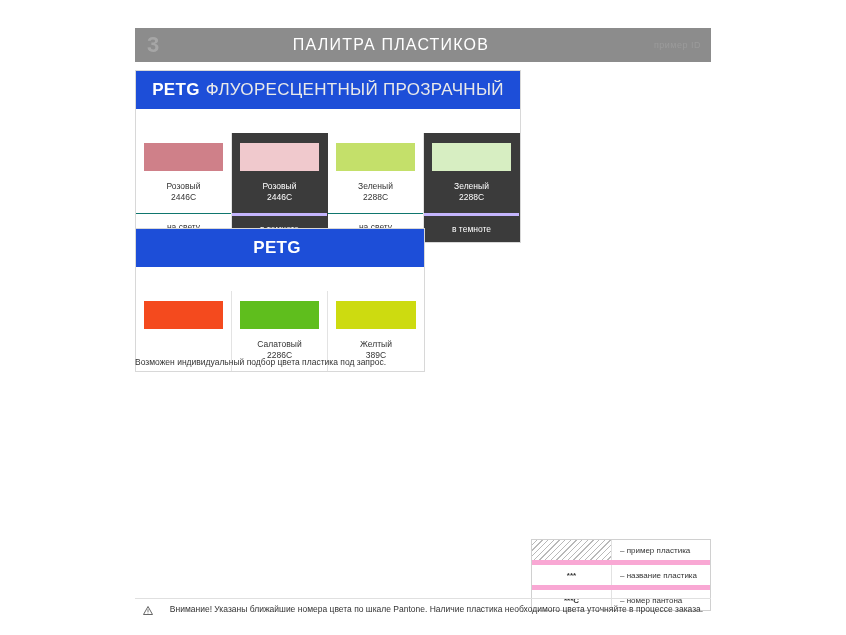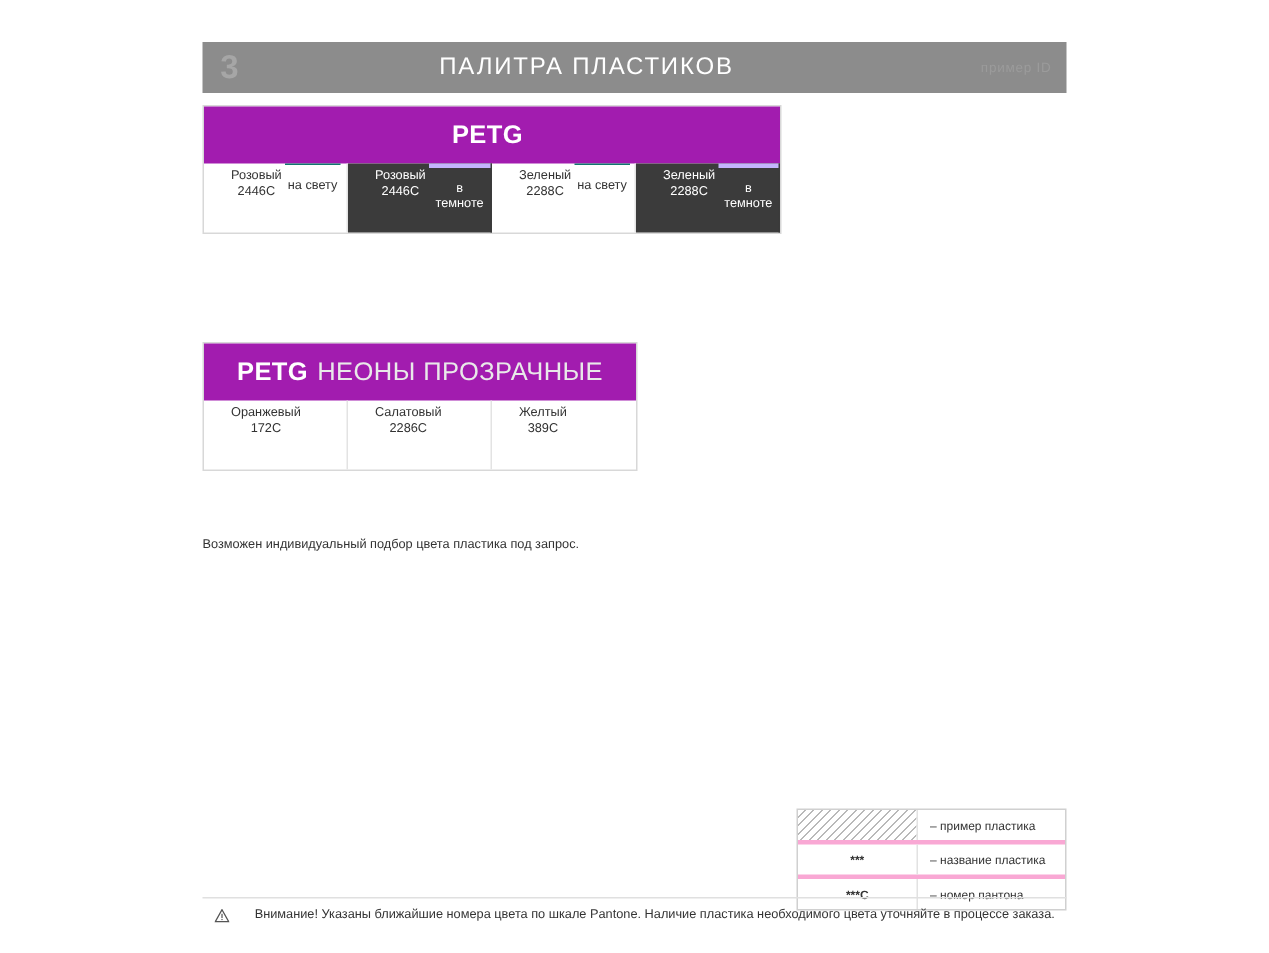--- a/index.html
+++ b/index.html
@@ -53,21 +53,21 @@
   }
 
   
   .card {
     position: absolute;
     border: 1px solid #d8d8d8;
     background: #ffffff;
     box-sizing: border-box;
   }
   .card-title {
-    background: #a21caf;
+    background: #1d4ed8;
     height: 38px;
     display: flex;
     align-items: center;
     justify-content: center;
     color: #e9e9e9;
     font-size: 17px;
     letter-spacing: 0.3px;
   }
   .card-title b {
     color: #ffffff;
@@ -75,21 +75,22 @@
     margin-right: 6px;
   }
   .card-body {
     display: flex;
   }
   .swatch-col {
     width: 96px;
     box-sizing: border-box;
     border-right: 1px solid #e3e3e3;
     display: flex;
-    flex-direction: row;
+    flex-direction: column;
+    margin-top: 24px;
   }
   .swatch-col:last-child {
     border-right: none;
   }
   .swatch-col.dark {
     background: #3b3b3b;
     border-right: 1px solid #3b3b3b;
   }
   .swatch-chip-wrap {
     padding: 10px 8px 8px 8px;
@@ -136,21 +137,21 @@
     top: 539px;
     width: 180px;
     border: 1px solid #d0d0d0;
     box-sizing: border-box;
     background: #ffffff;
   }
   .legend-row {
     display: flex;
     align-items: center;
     height: 20px;
-    border-bottom: 3px solid #f9a8d4;
+    border-bottom: 5px solid #f9a8d4;
   }
   .legend-row:last-child {
     border-bottom: none;
   }
   .legend-left {
     width: 80px;
     text-align: center;
     font-size: 8px;
     font-weight: bold;
     color: #333333;
@@ -217,20 +218,21 @@
 
 <div class="header">
   <div class="header-number">3</div>
   <div class="header-title">ПАЛИТРА ПЛАСТИКОВ</div>
   <div class="header-brand">пример ID</div>
 </div>
 
 <div class="card" style="left:135px; top:70px; width:386px;">
   <div class="card-title">
     <b>PETG</b>
+    <span>ФЛУОРЕСЦЕНТНЫЙ ПРОЗРАЧНЫЙ</span>
   </div>
   <div class="card-body">
 
     <div class="swatch-col">
       <div class="swatch-chip-wrap">
         <div class="swatch-chip" style="background:#cf8089;"></div>
       </div>
       <div class="swatch-label">
         <div>Розовый</div>
         <div>2446C</div>
@@ -270,31 +272,26 @@
       </div>
       <div class="swatch-note">в темноте</div>
     </div>
 
   </div>
 </div>
 
 <div class="card" style="left:135px; top:228px; width:290px;">
   <div class="card-title">
     <b>PETG</b>
-    <span>НЕОНЫ ПРОЗРАЧНЫЕ</span>
   </div>
   <div class="card-body">
 
     <div class="swatch-col">
       <div class="swatch-chip-wrap">
         <div class="swatch-chip" style="background:#f44a1e;"></div>
-      </div>
-      <div class="swatch-label">
-        <div>Оранжевый</div>
-        <div>172C</div>
       </div>
     </div>
 
     <div class="swatch-col">
       <div class="swatch-chip-wrap">
         <div class="swatch-chip" style="background:#5fbe1d;"></div>
       </div>
       <div class="swatch-label">
         <div>Салатовый</div>
         <div>2286C</div>

